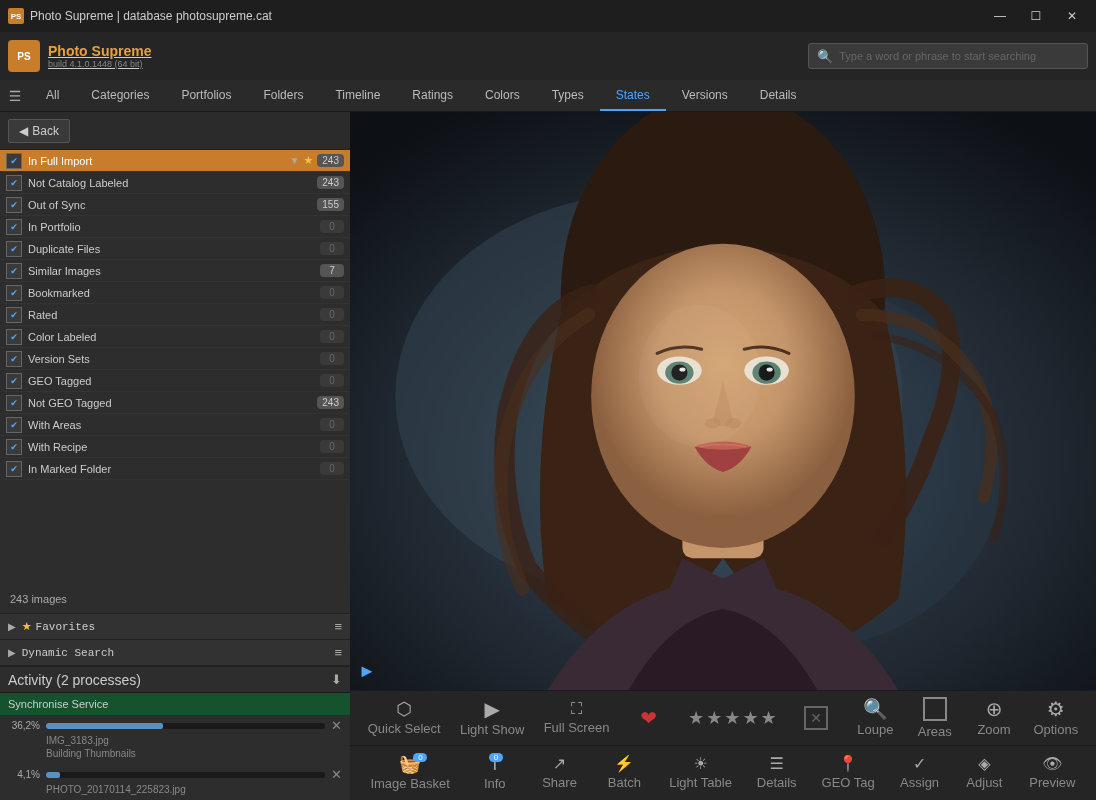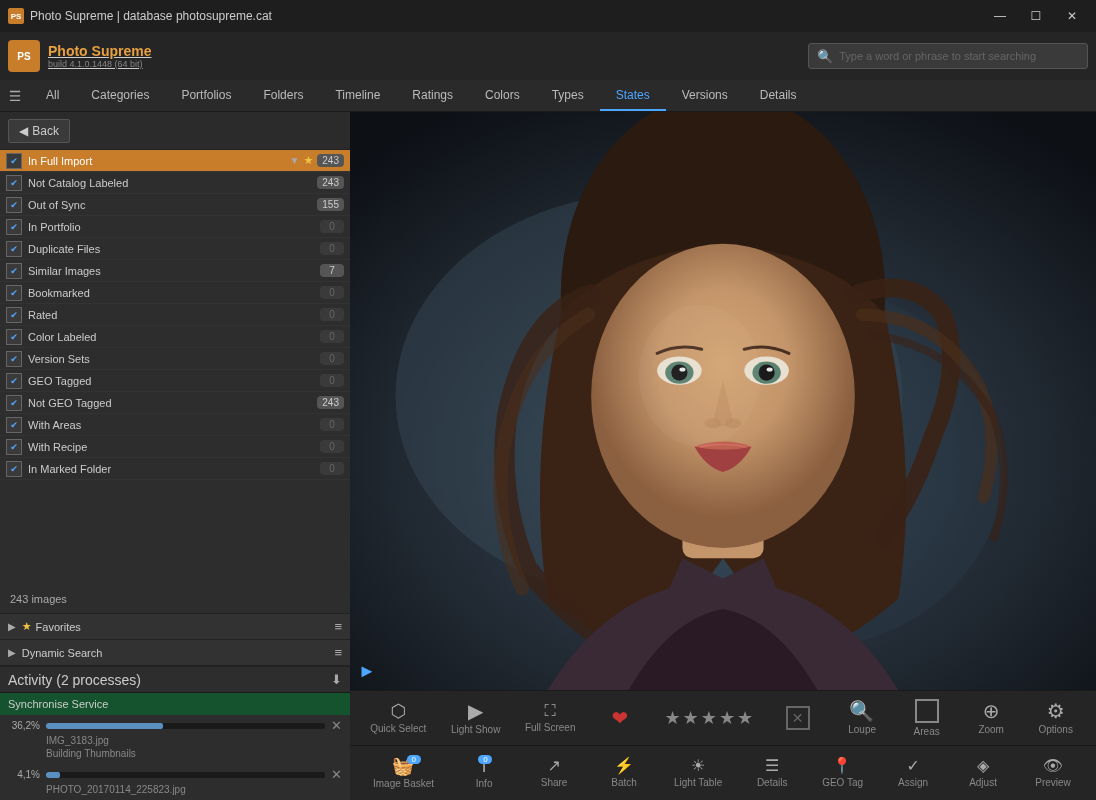--- a/index.html
+++ b/index.html
@@ -56,21 +56,21 @@
     .state-count.has-count { background: #555; }
     .state-count.zero { background: #3a3a3a; color: #666; }
 
     #image-count { padding: 8px 10px; font-size: 11px; color: #aaa; }
 
     
     #panel-bottom { border-top: 1px solid #222; }
     .panel-section { display: flex; align-items: center; height: 26px; padding: 0 8px; background: #323232; border-bottom: 1px solid #222; cursor: pointer; }
     .section-arrow { margin-right: 6px; font-size: 10px; color: #aaa; }
     .section-star { color: #f0c040; margin-right: 4px; font-size: 11px; }
-    .section-label { flex: 1; font-size: 11px; color: #ccc; }
+    .section-label { flex: 1; font-size: 11px; color: #ccc; font-family: Liberation Mono, monospace; }
     .section-menu { color: #aaa; font-size: 13px; }
 
     
     #activity-bar { height: 26px; background: #2d2d2d; display: flex; align-items: center; justify-content: space-between; padding: 0 8px; border-top: 1px solid #222; }
     #activity-text { font-size: 14px; color: #ccc; }
     #activity-icon { color: #aaa; font-size: 13px; cursor: pointer; }
 
     
     #sync-bar { padding: 4px 8px; background: #14532d; border-top: 1px solid #1a1a1a; }
     #sync-label { font-size: 11px; color: #ccc; }
@@ -102,21 +102,21 @@
       overflow: hidden;
     }
 
     
     #bottom-toolbar { height: 110px; background: #252525; border-top: 1px solid #1a1a1a; display: flex; flex-direction: column; }
     #toolbar-top { height: 55px; display: flex; align-items: center; justify-content: space-around; padding: 4px 8px; border-bottom: 1px solid #1a1a1a; }
     #toolbar-bottom { height: 55px; display: flex; align-items: center; justify-content: space-around; padding: 4px 8px; }
 
     .tb-btn { display: flex; flex-direction: column; align-items: center; justify-content: center; gap: 3px; cursor: pointer; color: #aaa; padding: 4px 8px; border-radius: 3px; min-width: 56px; }
     .tb-icon { font-size: 20px; line-height: 1; }
-    .tb-label { font-size: 10px; color: #888; text-align: left; }
+    .tb-label { font-size: 13px; color: #888; text-align: left; }
     .star-icon { color: #888; font-size: 18px; cursor: pointer; }
     .heart-icon { color: #cc3333; font-size: 20px; cursor: pointer; }
     .reject-icon { color: #888; font-size: 20px; cursor: pointer; }
 
     
     .basket-badge { position: relative; }
     .badge-num { position: absolute; top: -2px; right: -6px; background: #4da6ff; color: white; border-radius: 8px; font-size: 8px; padding: 0 4px; min-width: 14px; text-align: center; }
 
     
     #nav-arrow { position: absolute; left: 8px; bottom: 8px; color: #4da6ff; font-size: 18px; cursor: pointer; }

